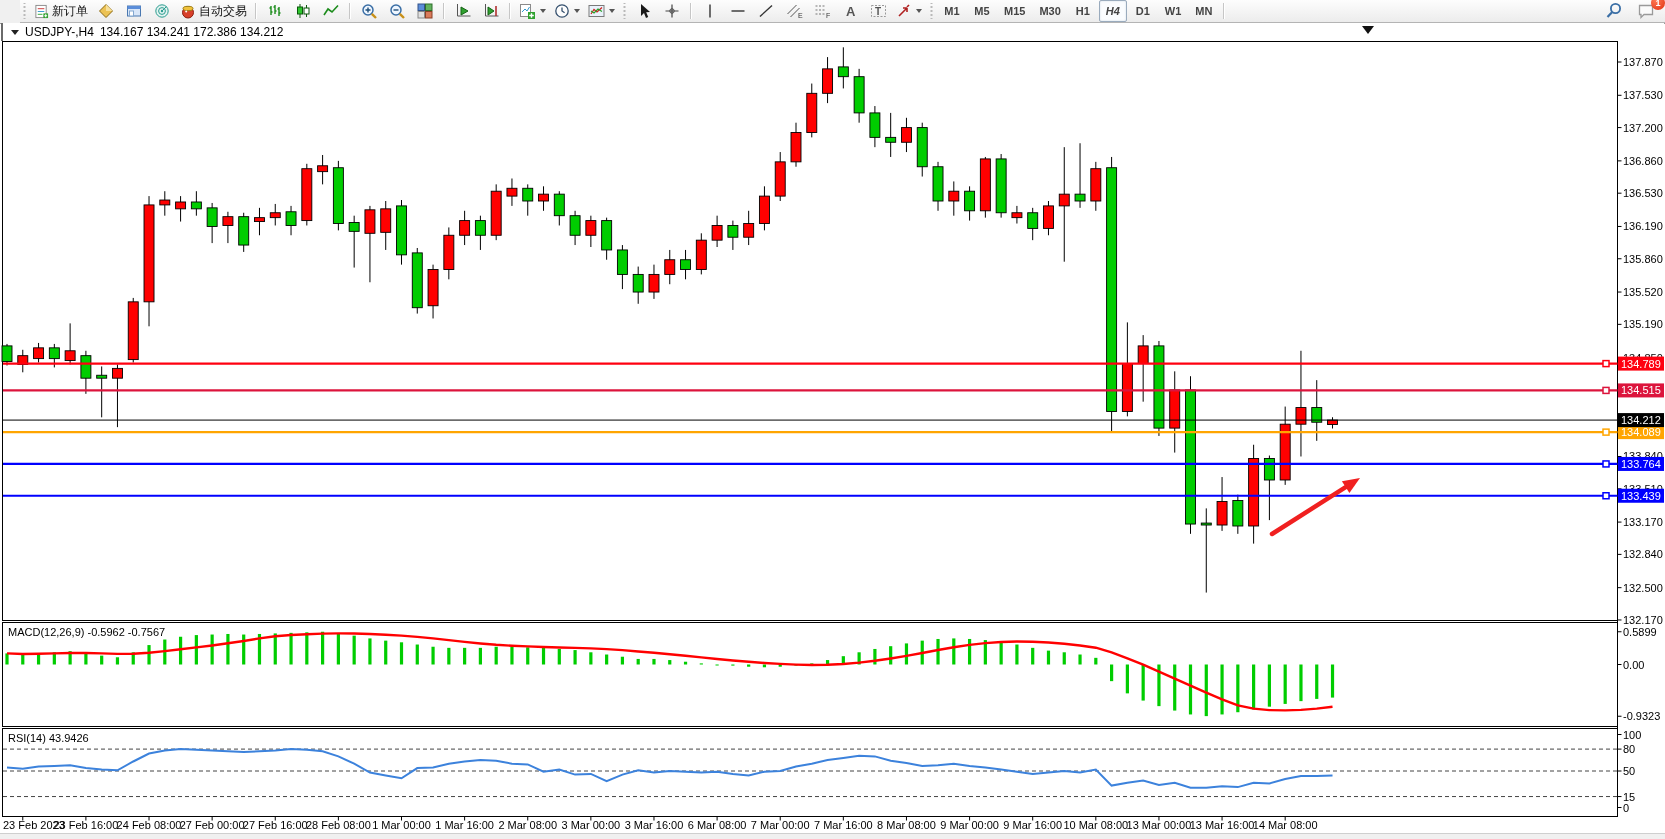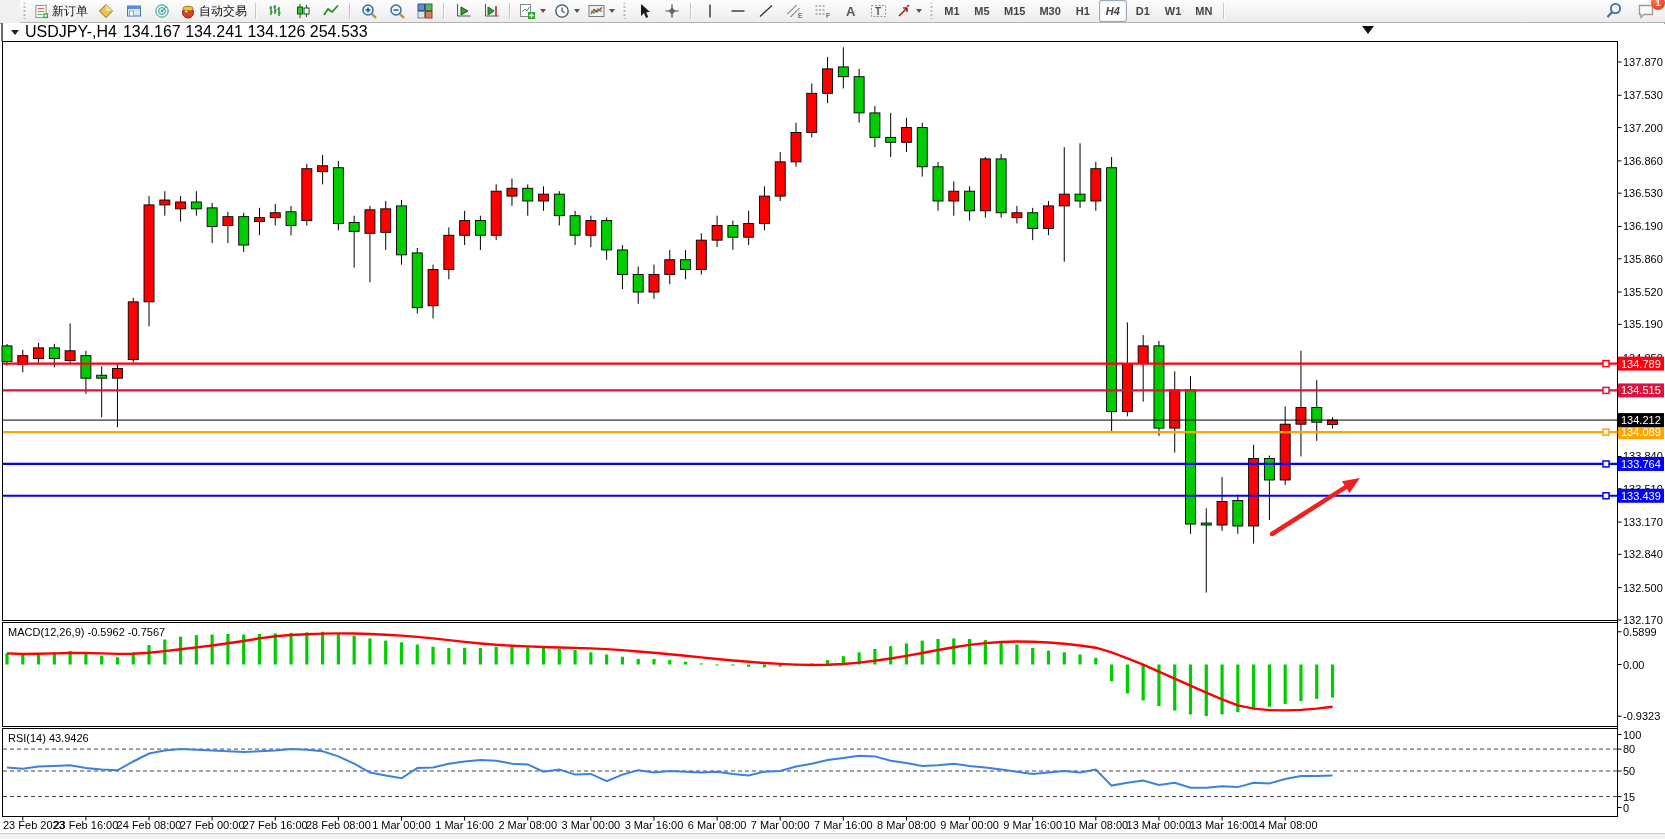--- a/index.html
+++ b/index.html
@@ -23,21 +23,21 @@
   .right-group{margin-left:auto;display:flex;align-items:center;gap:6px;padding-right:6px;}
   .badge{position:absolute;top:-5px;right:-7px;width:14px;height:14px;border-radius:50%;
          background:radial-gradient(circle at 35% 30%,#ff7a55,#e03010);color:#fff;font-size:9px;
          font-weight:700;display:flex;align-items:center;justify-content:center;}
   .chatwrap{position:relative;}
   
   .chart-window{position:absolute;top:23px;left:0;right:0;bottom:0;background:#fff;
                 border-top:1px solid #9a9a9a;}
   .title-row{position:absolute;top:23px;left:1px;right:1px;height:18px;background:#fff;
              display:flex;align-items:center;gap:6px;padding-left:8px;
-             font-size:16px;color:#000;border-left:2px solid #6a6a6a;}
+             font-size:12px;color:#000;border-left:2px solid #6a6a6a;}
   .tri-down{width:0;height:0;border-left:4px solid transparent;border-right:4px solid transparent;
             border-top:5px solid #222;}
   .shift-marker{position:absolute;left:1362px;top:26px;width:0;height:0;
                 border-left:6px solid transparent;border-right:6px solid transparent;
                 border-top:8px solid #111;}
   svg#cv{position:absolute;left:0;top:0;}
   .bottom-edge{position:absolute;left:0;right:0;bottom:0;height:5px;background:#f0f0f0;
                border-top:1px solid #cfcfcf;}
   text{font-family:"Liberation Sans",sans-serif;}
 </style>
@@ -278,21 +278,21 @@
       <span class="badge">1</span>
     </div>
   </div>
 </div>
 
 <div class="chart-window"></div>
 
 <div class="title-row">
   <span class="tri-down"></span>
   <span>USDJPY-,H4</span>
-  <span>134.167 134.241 134.126 254.533</span>
+  <span>134.167 134.241 172.386 134.212</span>
 </div>
 <div class="shift-marker"></div>
 
 <svg id="cv" width="1665" height="839">
     <g>
       <rect x="2.5" y="41.5" width="1615" height="579" fill="#fff" stroke="#000" stroke-width="1"></rect>
       <rect x="2.5" y="622.5" width="1615" height="104" fill="#fff" stroke="#000" stroke-width="1"></rect>
       <rect x="2.5" y="728.5" width="1615" height="88" fill="#fff" stroke="#000" stroke-width="1"></rect>
       <line x1="1617.5" y1="41.5" x2="1617.5" y2="816.5" stroke="#000"></line>
     </g>

